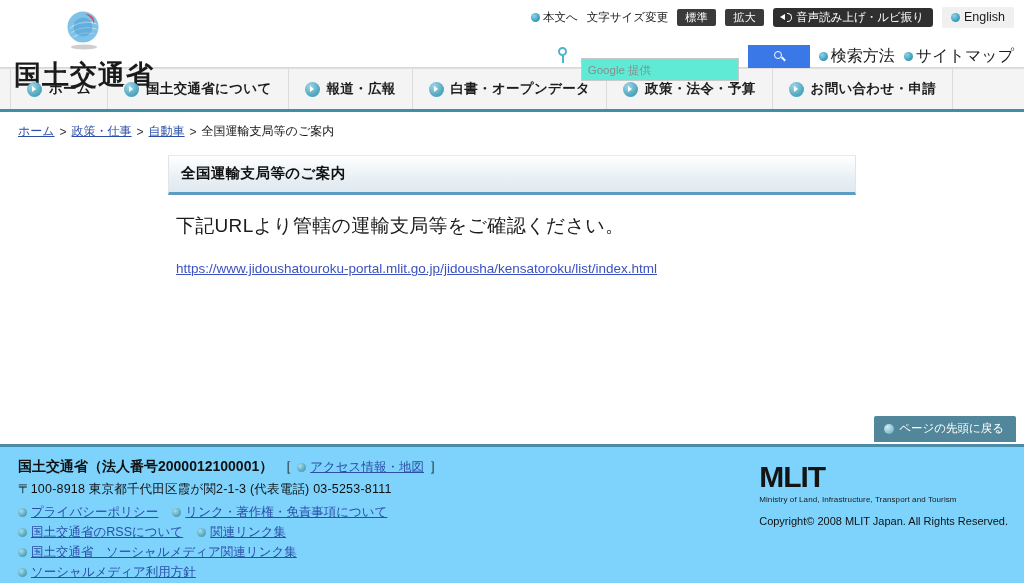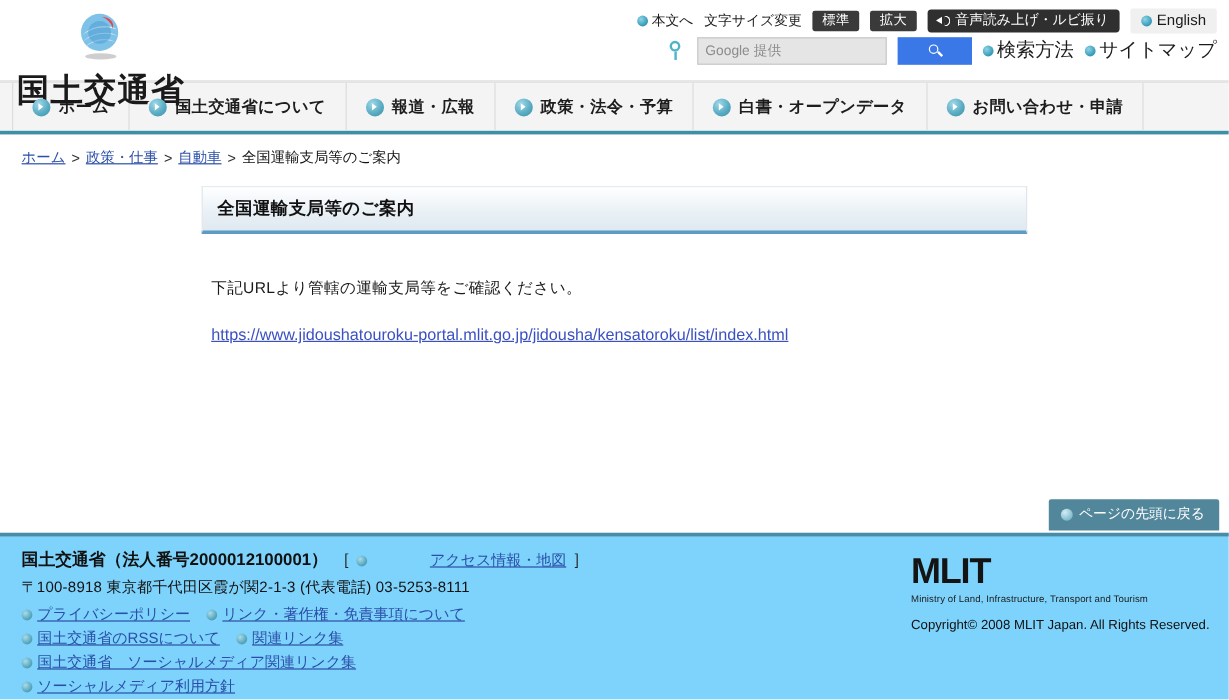--- a/index.html
+++ b/index.html
@@ -80,23 +80,24 @@
   .magnifier-deco .ring {
     position: absolute; left: 2px; top: 1px;
     width: 9px; height: 9px; border: 2.2px solid #4fb3c9; border-radius: 50%;
   }
   .magnifier-deco .stem {
     position: absolute; left: 6px; top: 10px;
     width: 2.2px; height: 7px; background: #4fb3c9;
   }
   .search-input {
     width: 158px; height: 23px;
-    border: 1px solid #c9c9c9; background: #e5e5e5;
+    border: 1px solid #c9c9c9; background: #5eead4;
     font-size: 11.5px; color: #777; padding: 0 6px;
     font-family: "Liberation Sans", sans-serif;
+    margin-top: 27px;
   }
   .search-input::placeholder { color: #8d8d8d; }
   .search-btn {
     width: 62px; height: 23px; background: #3b78e7;
     border: none; cursor: pointer; position: relative;
   }
   .search-btn .ring {
     position: absolute; left: 26px; top: 6px;
     width: 8px; height: 8px; border: 1.8px solid #fff; border-radius: 50%;
   }
@@ -157,22 +158,22 @@
   .content-inner { margin-left: 168px; width: 688px; }
   .sec-heading {
     background: linear-gradient(to bottom, #ffffff 0%, #eaf1f6 55%, #dfe9f0 100%);
     border-bottom: 3px solid #5b9bc4;
     border-left: 1px solid #dfe5ea; border-right: 1px solid #dfe5ea;
     border-top: 1px solid #e6ebee;
     font-size: 14.5px; font-weight: bold; color: #111;
     padding: 8px 12px 9px; letter-spacing: .4px;
   }
   .body-text {
-    font-size: 13px; color: #1a1a1a;
-    padding: 36px 2px 0 8px; letter-spacing: .3px;
+    font-size: 19px; color: #1a1a1a;
+    padding: 18px 2px 0 8px; letter-spacing: .3px;
   }
   .url-link {
     display: inline-block; margin: 22px 0 0 8px;
     font-size: 13.5px; color: #3b51c2;
     text-decoration: underline; word-break: break-all;
   }
 
   
   .pagetop-row {
     position: absolute; right: 8px; top: 416px;
@@ -196,21 +197,21 @@
     border-top: 3px solid #4a8ba6;
     background: #7dd3fc; height: 139px;
   }
   .footer-inner { display: flex; justify-content: space-between; padding: 11px 16px 0 18px; }
   .f-left { flex: 1 1 auto; }
   .f-org {
     font-size: 14px; font-weight: bold; color: #111;
     display: flex; align-items: center; gap: 5px; flex-wrap: wrap;
   }
   .f-bracket { font-weight: normal; color: #222; }
-  .f-org a { color: #2b4fa8; text-decoration: underline; font-weight: normal; font-size: 13px; margin-left: 48px; }
+  .f-org a { color: #2b4fa8; text-decoration: underline; font-weight: normal; font-size: 13px; }
   .f-addr { font-size: 12.5px; color: #111; margin-top: 5px; letter-spacing: .2px; }
   .f-links { margin-top: 6px; }
   .f-links-row { display: flex; align-items: center; gap: 14px; margin-bottom: 3px; }
   .f-link { display: flex; align-items: center; gap: 4px; }
   .f-link a { color: #2b4fa8; text-decoration: underline; font-size: 12.5px; }
   .f-dot {
     width: 9px; height: 9px; border-radius: 50%; flex: 0 0 auto;
     background: radial-gradient(circle at 35% 33%, #a9dcea 0%, #56a6bd 62%, #3e8da4 100%);
   }
   .f-right { text-align: left; padding-top: 4px; flex: 0 0 auto; }
@@ -287,25 +288,25 @@
     <div class="gnav-item">
       <span class="arrow-ico"></span>
       <span>国土交通省について</span>
     </div>
     <div class="gnav-item">
       <span class="arrow-ico"></span>
       <span>報道・広報</span>
     </div>
     <div class="gnav-item">
       <span class="arrow-ico"></span>
+      <span>白書・オープンデータ</span>
+    </div>
+    <div class="gnav-item">
+      <span class="arrow-ico"></span>
       <span>政策・法令・予算</span>
-    </div>
-    <div class="gnav-item">
-      <span class="arrow-ico"></span>
-      <span>白書・オープンデータ</span>
     </div>
     <div class="gnav-item">
       <span class="arrow-ico"></span>
       <span>お問い合わせ・申請</span>
     </div>
   </nav>
 
 
   <div class="breadcrumb">
     <a href="#">ホーム</a>

